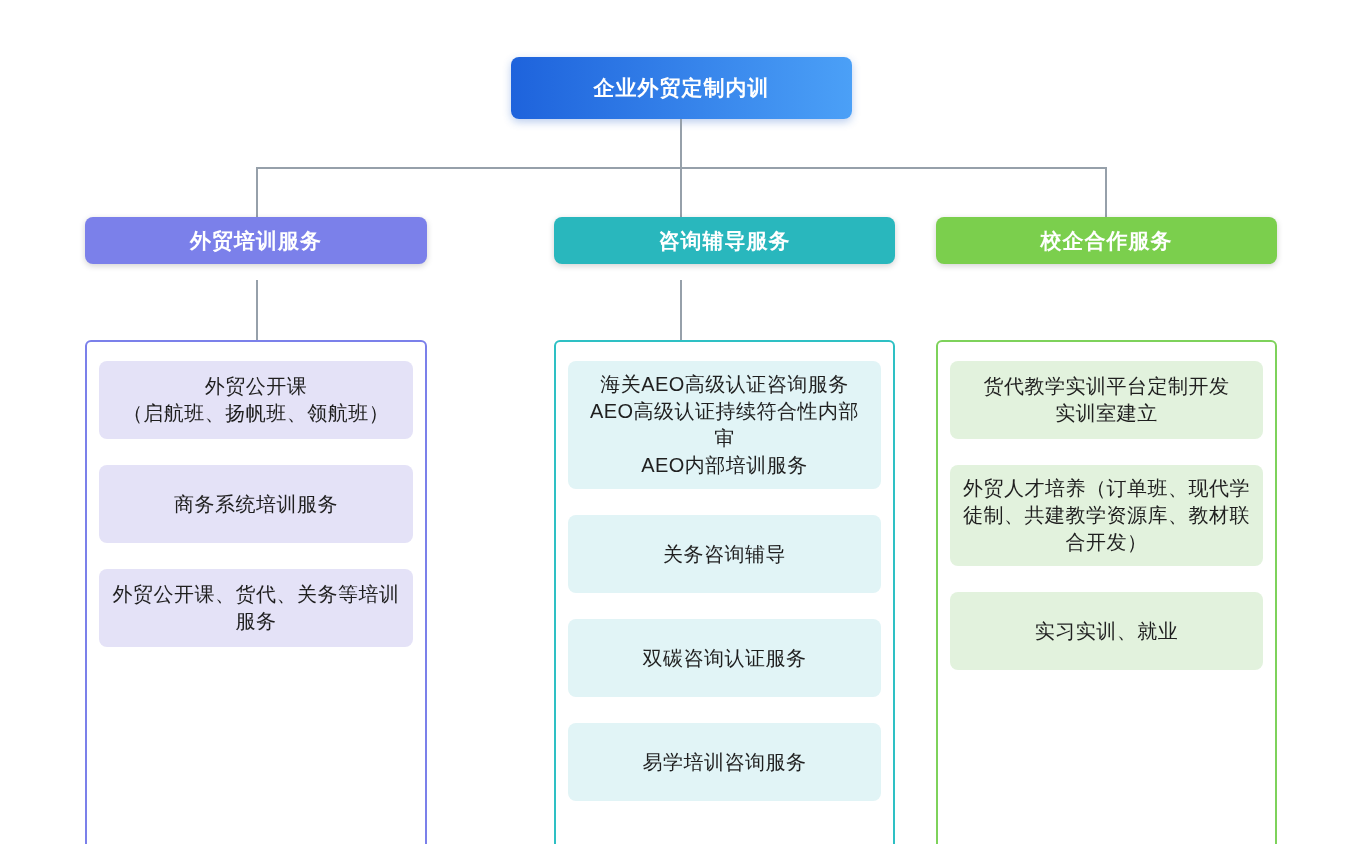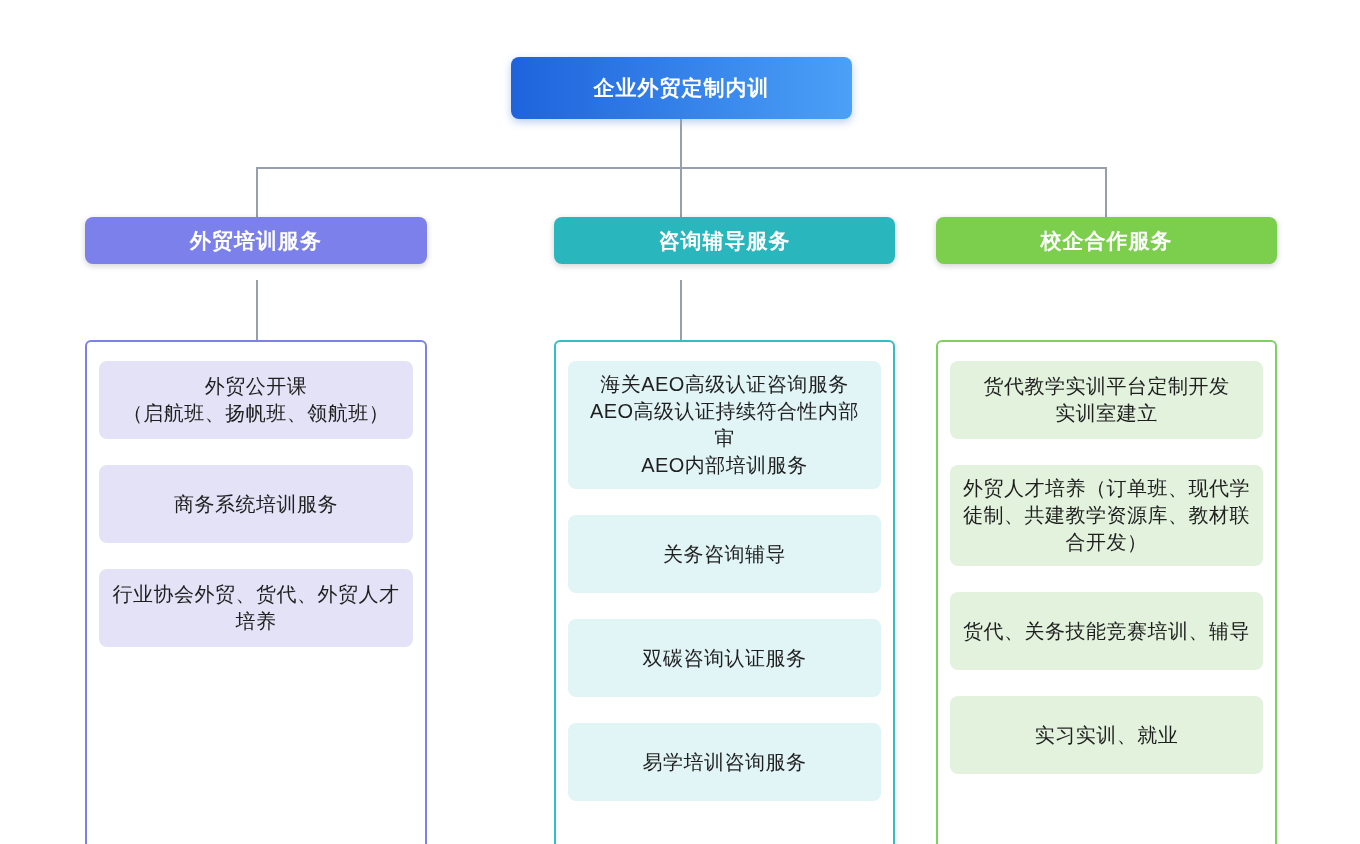--- a/index.html
+++ b/index.html
@@ -68,21 +68,21 @@
   <div class="line v" style="left: 256px; top: 280px; height: 60px; background: rgb(150, 160, 170);"></div>
   <div class="line v" style="left: 680px; top: 280px; height: 60px; background: rgb(150, 160, 170);"></div>
 
   <div class="branch-header col-0" style="--hc: #7B80EA; --bc: #7B80EA; --ibg: #E4E2F7;">
     <span>外贸培训服务</span>
   </div>
   <div class="branch-box col-0" style="--hc: #7B80EA; --bc: #7B80EA; --ibg: #E4E2F7;">
     <div class="item">外贸公开课
 （启航班、扬帆班、领航班）</div>
     <div class="item">商务系统培训服务</div>
-    <div class="item">行业协会外贸、货代、外贸人才培养</div>
+    <div class="item">外贸公开课、货代、关务等培训服务</div>
   </div>
 
   <div class="branch-header col-1" style="--hc: #29B7BD; --bc: #2EC0C4; --ibg: #E1F4F6;">
     <span>咨询辅导服务</span>
   </div>
   <div class="branch-box col-1" style="--hc: #29B7BD; --bc: #2EC0C4; --ibg: #E1F4F6;">
     <div class="item">海关AEO高级认证咨询服务
 AEO高级认证持续符合性内部审
 AEO内部培训服务</div>
     <div class="item">关务咨询辅导</div>
@@ -90,17 +90,16 @@
     <div class="item">易学培训咨询服务</div>
   </div>
 
   <div class="branch-header col-2" style="--hc: #7BCF4D; --bc: #7ED25B; --ibg: #E2F2DD;">
     <span>校企合作服务</span>
   </div>
   <div class="branch-box col-2" style="--hc: #7BCF4D; --bc: #7ED25B; --ibg: #E2F2DD;">
     <div class="item">货代教学实训平台定制开发
 实训室建立</div>
     <div class="item">外贸人才培养（订单班、现代学徒制、共建教学资源库、教材联合开发）</div>
-    <div class="item">货代、关务技能竞赛培训、辅导</div>
     <div class="item">实习实训、就业</div>
   </div>
 
 </div>
 
 </body></html>

